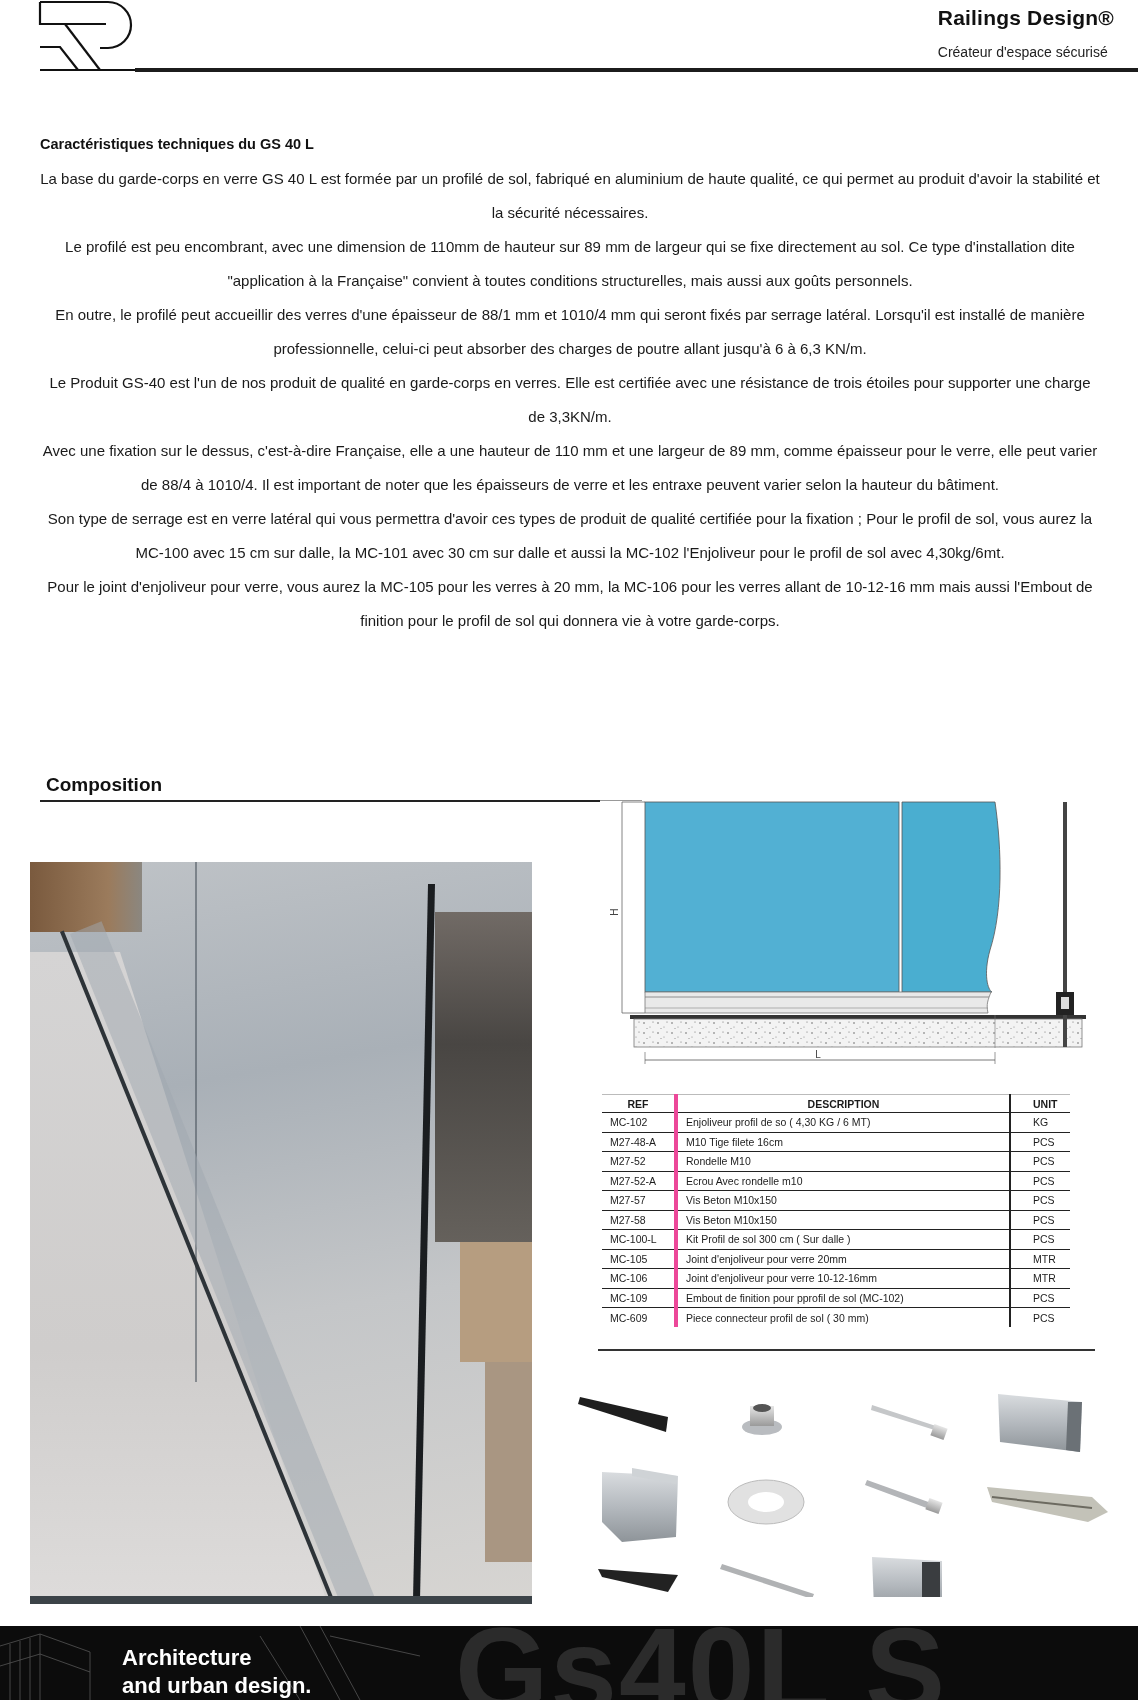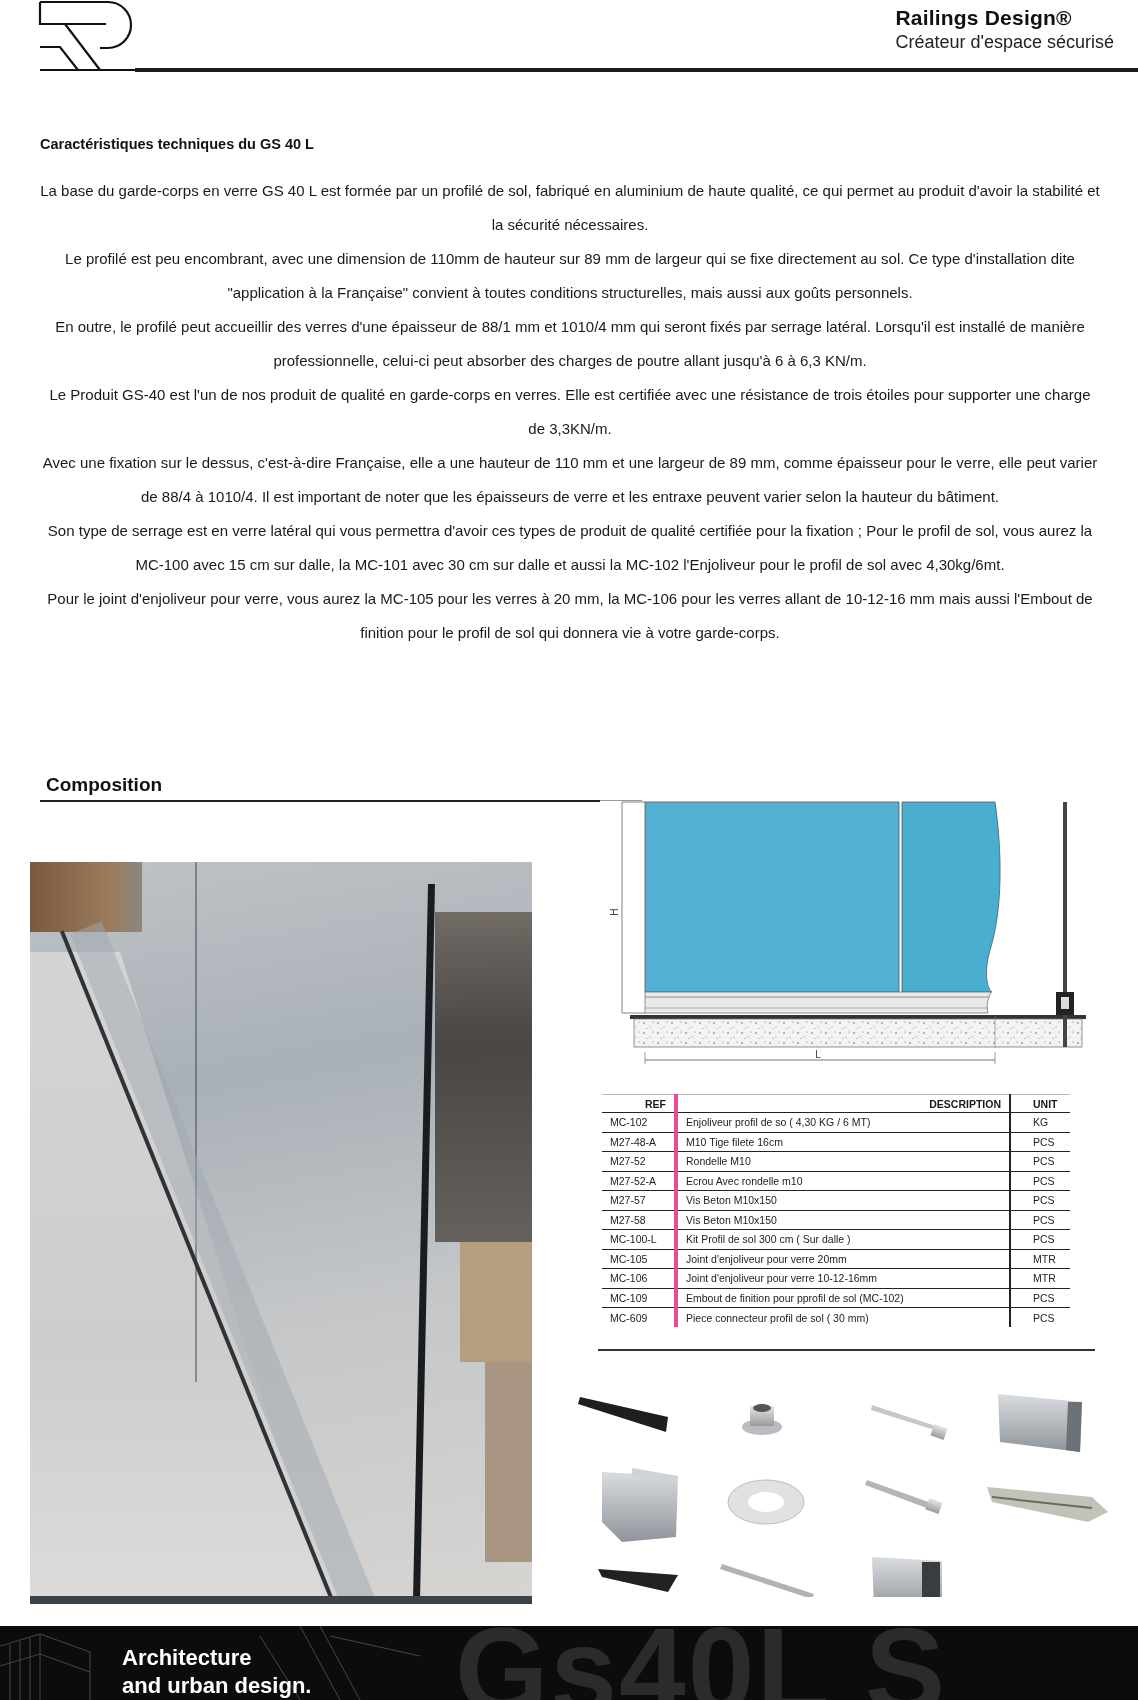--- a/index.html
+++ b/index.html
@@ -4,25 +4,25 @@
 <style>
   * { box-sizing: border-box; margin: 0; padding: 0; }
   html, body { width: 1138px; height: 1700px; background: #ffffff; overflow: hidden; }
   body { position: relative; font-family: "Liberation Sans", "DejaVu Sans", sans-serif; color: #1a1a1a; }
 
   
   .logo { position: absolute; left: 38px; top: 0; width: 100px; height: 74px; }
   .header-rule { position: absolute; left: 135px; top: 68px; width: 1003px; height: 4px; background: #1c1c1c; }
   .brand { position: absolute; right: 24px; top: 6px; text-align: left; }
   .brand-name { font-size: 21px; font-weight: bold; color: #111; letter-spacing: 0.2px; }
-  .brand-tagline { font-size: 18px; color: #222; margin-top: 2px; }
+  .brand-tagline { font-size: 14px; color: #222; margin-top: 14px; }
 
   
   .tech { position: absolute; left: 40px; top: 133px; width: 1060px; }
-  .tech-title { font-size: 14.5px; font-weight: bold; line-height: 22px; margin-bottom: 22px; color: #111; }
+  .tech-title { font-size: 14.5px; font-weight: bold; line-height: 22px; margin-bottom: 10px; color: #111; }
   .tech p { font-size: 15px; line-height: 34px; color: #1a1a1a; text-align: center; }
   .tech-title + p { margin-top: -3px; }
 
   
   .comp-title { position: absolute; left: 46px; top: 774px; font-size: 19px; font-weight: bold; color: #111; }
   .comp-rule { position: absolute; left: 40px; top: 800px; width: 560px; height: 2px; background: #222; }
   .comp-rule2 { position: absolute; left: 600px; top: 800px; width: 42px; height: 1px; background: #999; }
 
   
   .photo { position: absolute; left: 30px; top: 862px; width: 502px; height: 742px; overflow: hidden;
@@ -36,21 +36,21 @@
   .photo .gate { position: absolute; left: 405px; top: 50px; width: 97px; height: 330px; background: linear-gradient(180deg,#6a625c,#3e3a36 40%,#5b5650); opacity: 0.9; }
   .photo .box { position: absolute; left: 430px; top: 380px; width: 72px; height: 120px; background: #b69d80; }
   .photo .box2 { position: absolute; left: 455px; top: 500px; width: 47px; height: 200px; background: #a99682; }
   .photo .bottom-strip { position: absolute; left: 0; bottom: 0; width: 100%; height: 8px; background: #3c4348; }
 
   
   .diagram { position: absolute; left: 600px; top: 790px; width: 500px; height: 290px; }
 
   
   .parts { position: absolute; left: 602px; top: 1094px; width: 468px; border-collapse: collapse; font-size: 10.5px; }
-  .parts th { font-weight: bold; text-align: right; height: 18px; padding: 0 8px; border-top: 1px solid #bbb; border-bottom: 1.5px solid #222; }
+  .parts th { font-weight: bold; text-align: center; height: 18px; padding: 0 8px; border-top: 1px solid #bbb; border-bottom: 1.5px solid #222; }
   .parts td { height: 19.5px; padding: 0 8px; border-bottom: 1.5px solid #222; color: #1c1c1c; }
   .parts tr:last-child td { border-bottom: none; }
   .parts .c-ref { width: 74px; }
   .parts .c-desc { border-left: 4px solid #ec4899; }
   .parts .c-unit { width: 60px; border-left: 2px solid #222; text-align: left; padding-left: 22px; }
   .table-rule { position: absolute; left: 598px; top: 1349px; width: 497px; height: 1.5px; background: #333; }
 
   
   .gallery { position: absolute; left: 572px; top: 1372px; width: 540px; height: 225px; }
 

